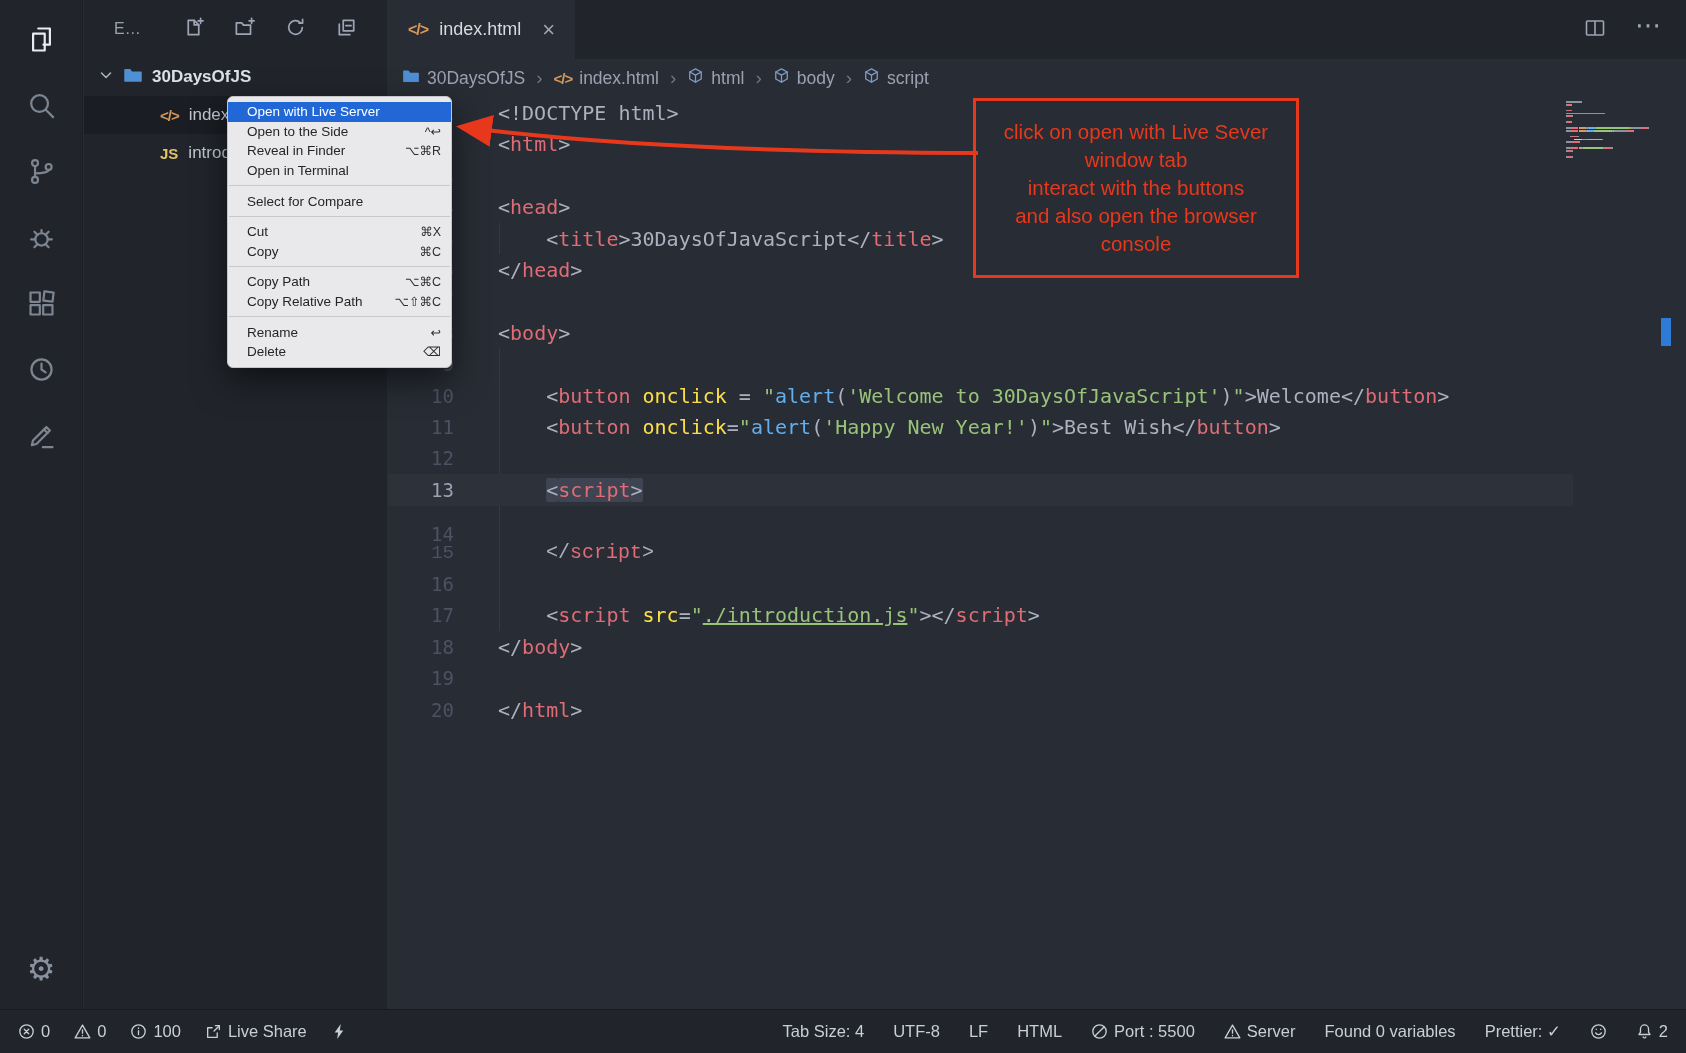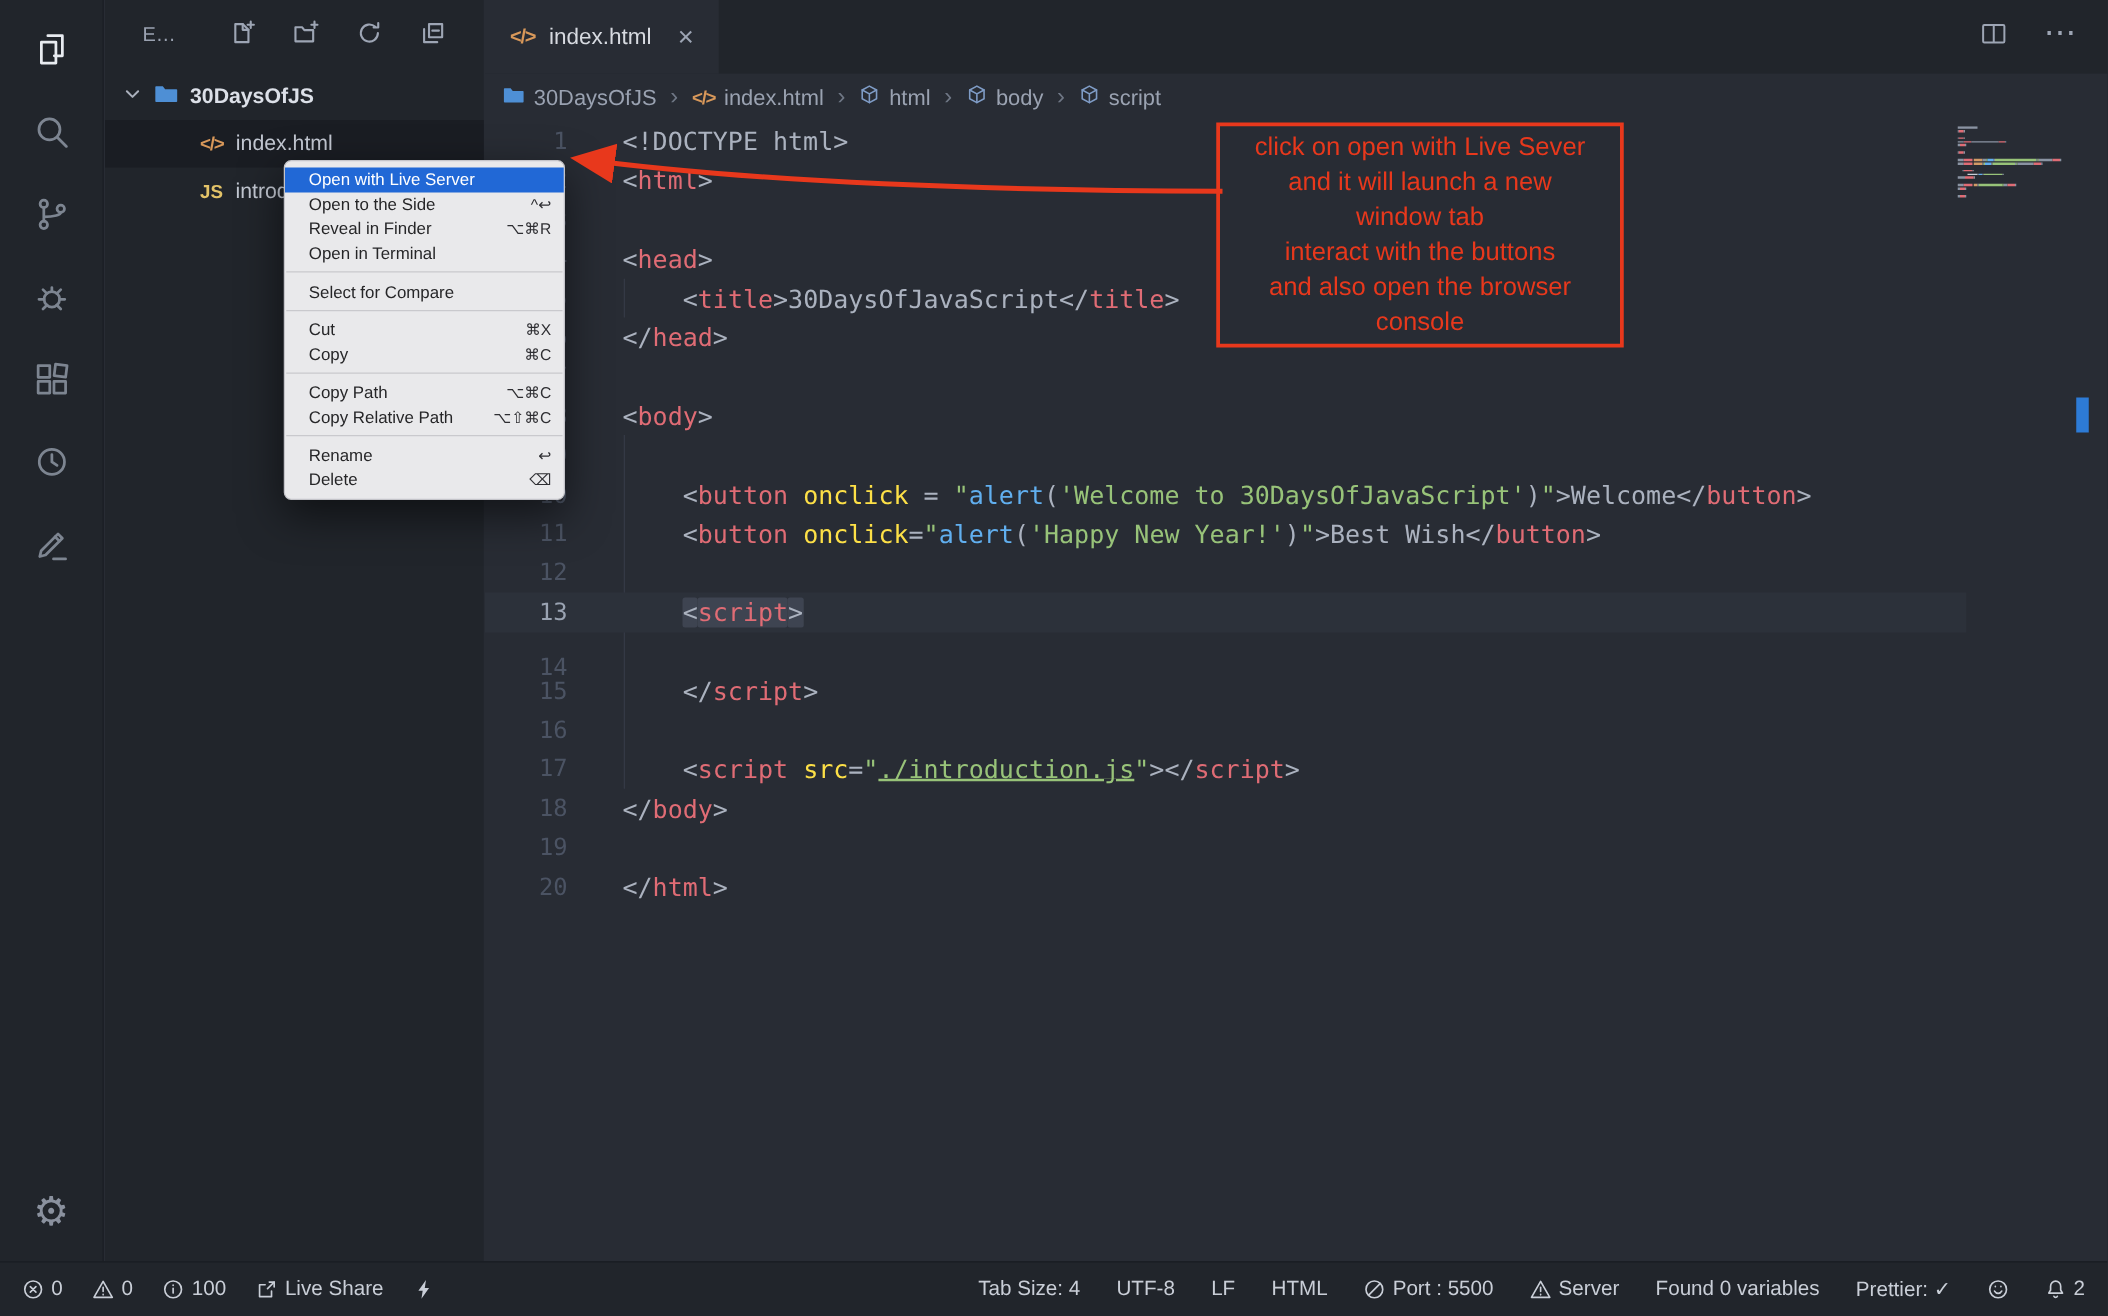--- a/index.html
+++ b/index.html
@@ -76,21 +76,21 @@
   
   .status-bar{position:absolute;left:0;right:0;bottom:0;height:44px;background:#21252b;
               border-top:1px solid #191c22;display:flex;align-items:center;padding:0 18px;
               color:#c9ced7;font-size:16.5px}
   .status-item{display:flex;align-items:center;gap:6px;margin-right:24px;cursor:pointer;white-space:nowrap}
   .sb-right{margin-left:auto;display:flex;align-items:center}
   .sb-right .status-item{margin-right:0;margin-left:29px}
   .status-item svg{width:17px;height:17px}
 
   
-  .context-menu{position:absolute;left:227px;top:128px;width:225px;background:#e9e9eb;border-radius:6px;
+  .context-menu{position:absolute;left:227px;top:96px;width:225px;background:#e9e9eb;border-radius:6px;
                 border:1px solid #c4c4c9;box-shadow:0 12px 34px rgba(0,0,0,.55);padding:5px 0;
                 font-size:13.5px;color:#262628;z-index:50}
   .ctx-item{height:19.6px;display:flex;align-items:center;padding:0 10px 0 19px;cursor:pointer}
   .ctx-item .sc{margin-left:auto;color:#2e2e32;font-size:12.5px}
   .ctx-item.hi{background:#2168d6;color:#fff}
   .ctx-sep{height:1px;background:#c9c9cd;margin:5px 1px}
 
   
   .arrow-svg{position:absolute;left:0;top:0;z-index:60;pointer-events:none}
   .annotation{position:absolute;left:973px;top:98px;width:326px;height:180px;border:3px solid #e8381c;
@@ -296,21 +296,21 @@
           <div class="code-line" style="top: 125.6px;"><span class="ln">5</span><span class="code-text"><span class="tk-pln">    &lt;</span><span class="tk-tag">title</span><span class="tk-pln">&gt;30DaysOfJavaScript&lt;/</span><span class="tk-tag">title</span><span class="tk-pln">&gt;</span></span></div>
           <div class="code-line" style="top: 157px;"><span class="ln">6</span><span class="code-text"><span class="tk-pln">&lt;/</span><span class="tk-tag">head</span><span class="tk-pln">&gt;</span></span></div>
           <div class="code-line" style="top: 188.4px;"><span class="ln">7</span><span class="code-text"></span></div>
           <div class="code-line" style="top: 219.8px;"><span class="ln">8</span><span class="code-text"><span class="tk-pln">&lt;</span><span class="tk-tag">body</span><span class="tk-pln">&gt;</span></span></div>
           <div class="code-line" style="top: 251.2px;"><span class="ln">9</span><span class="code-text"></span></div>
           <div class="code-line" style="top: 282.6px;"><span class="ln">10</span><span class="code-text"><span class="tk-pln">    &lt;</span><span class="tk-tag">button</span><span class="tk-pln"> </span><span class="tk-att">onclick</span><span class="tk-pln"> = </span><span class="tk-str">"</span><span class="tk-fn">alert</span><span class="tk-pln">(</span><span class="tk-str">'Welcome to 30DaysOfJavaScript'</span><span class="tk-pln">)</span><span class="tk-str">"</span><span class="tk-pln">&gt;Welcome&lt;/</span><span class="tk-tag">button</span><span class="tk-pln">&gt;</span></span></div>
           <div class="code-line" style="top: 314px;"><span class="ln">11</span><span class="code-text"><span class="tk-pln">    &lt;</span><span class="tk-tag">button</span><span class="tk-pln"> </span><span class="tk-att">onclick</span><span class="tk-pln">=</span><span class="tk-str">"</span><span class="tk-fn">alert</span><span class="tk-pln">(</span><span class="tk-str">'Happy New Year!'</span><span class="tk-pln">)</span><span class="tk-str">"</span><span class="tk-pln">&gt;Best Wish&lt;/</span><span class="tk-tag">button</span><span class="tk-pln">&gt;</span></span></div>
           <div class="code-line" style="top: 345.4px;"><span class="ln">12</span><span class="code-text"></span></div>
           <div class="code-line active" style="top: 376.8px;"><span class="ln">13</span><span class="code-text"><span class="tk-pln">    </span><span class="tk-pln tk-hl">&lt;</span><span class="tk-tag tk-hl">script</span><span class="tk-pln tk-hl">&gt;</span></span></div>
           <div class="code-line" style="top: 408.2px; margin-top: 13px;"><span class="ln">14</span></div>
-          <div class="code-line" style="top: 439.6px;"><span class="ln">15</span><span class="code-text"><span class="tk-pln">    &lt;/</span><span class="tk-tag">script</span><span class="tk-pln">&gt;</span></span></div>
+          <div class="code-line" style="top: 439.6px; font-family: Liberation Mono, monospace;"><span class="ln">15</span><span class="code-text"><span class="tk-pln">    &lt;/</span><span class="tk-tag">script</span><span class="tk-pln">&gt;</span></span></div>
           <div class="code-line" style="top: 471px;"><span class="ln">16</span><span class="code-text"></span></div>
           <div class="code-line" style="top: 502.4px;"><span class="ln">17</span><span class="code-text"><span class="tk-pln">    &lt;</span><span class="tk-tag">script</span><span class="tk-pln"> </span><span class="tk-att">src</span><span class="tk-pln">=</span><span class="tk-str">"</span><span class="tk-lnk">./introduction.js</span><span class="tk-str">"</span><span class="tk-pln">&gt;&lt;/</span><span class="tk-tag">script</span><span class="tk-pln">&gt;</span></span></div>
           <div class="code-line" style="top: 533.8px;"><span class="ln">18</span><span class="code-text"><span class="tk-pln">&lt;/</span><span class="tk-tag">body</span><span class="tk-pln">&gt;</span></span></div>
           <div class="code-line" style="top: 565.2px;"><span class="ln">19</span><span class="code-text"></span></div>
           <div class="code-line" style="top: 596.6px;"><span class="ln">20</span><span class="code-text"><span class="tk-pln">&lt;/</span><span class="tk-tag">html</span><span class="tk-pln">&gt;</span></span></div>
         </div>
       <div class="minimap" id="minimap">
           <div class="mm-line"><span class="mm-pln" style="width: 15.75px;"></span></div>
           <div class="mm-line"><span class="mm-pln" style="width: 1.05px;"></span><span class="mm-tag" style="width: 4.2px;"></span><span class="mm-pln" style="width: 1.05px;"></span></div>
           <div class="mm-line"></div>
@@ -509,20 +509,19 @@
     <defs>
       <marker id="ah" markerWidth="10" markerHeight="10" refX="7.5" refY="4" orient="auto" markerUnits="strokeWidth">
         <path d="M0,0 L9,4 L0,8 z" class="arrow-head" fill="#e8381c"></path>
       </marker>
     </defs>
     <path d="M978 153 Q650 152 462 127" class="arrow-stroke" fill="none" stroke="#e8381c" stroke-width="4" marker-end="url(#ah)"></path>
   </svg>
 
   <div class="annotation" id="anno" style="border-color: rgb(232, 56, 28); color: rgb(232, 56, 28);">
       <div>click on open with Live Sever</div>
-      <div>and it will launch a new</div>
       <div>window tab</div>
       <div>interact with the buttons</div>
       <div>and also open the browser</div>
       <div>console</div>
     </div>
 
 </div>
 
 </body></html>

